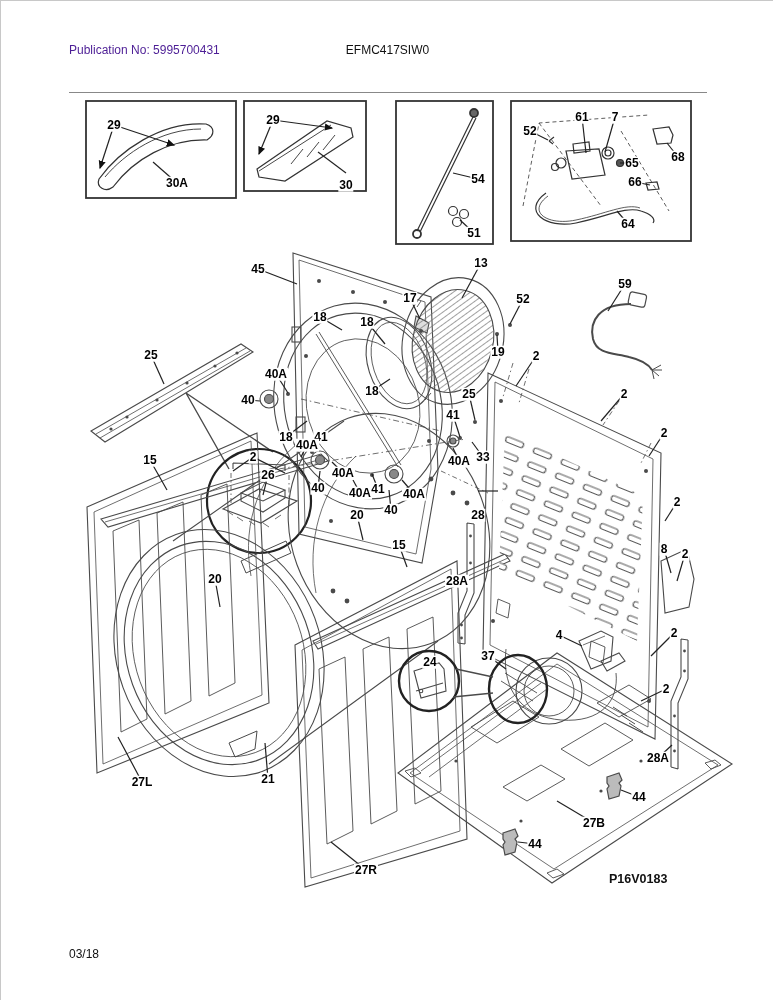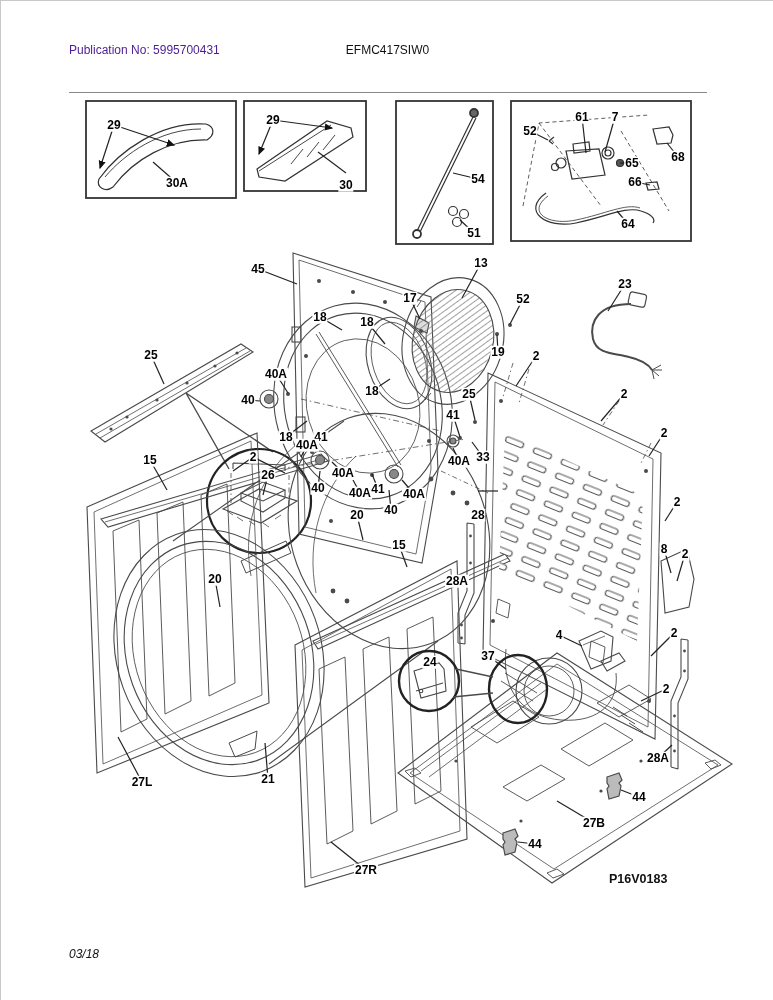--- a/index.html
+++ b/index.html
@@ -2,21 +2,21 @@
 <html><head>
 <meta charset="utf-8">
 <style>
   html,body{margin:0;padding:0;background:#e8e8e8;}
   .page{position:relative;width:773px;height:1000px;background:#fff;border:1px solid #c8c8c8;
         font-family:"Liberation Sans",sans-serif;overflow:hidden;margin:0 auto;}
   .hdr-pub{position:absolute;left:68px;top:42px;font-size:12px;color:#4c1d95;}
   .hdr-model{position:absolute;left:0;top:42px;width:773px;text-align:center;font-size:12px;color:#111;}
   .hdr-title{position:absolute;left:0;top:74px;width:773px;text-align:center;font-size:13.5px;font-weight:bold;color:#111;}
   .hdr-rule{position:absolute;left:68px;top:91px;width:638px;height:0;border-top:1.2px solid #888;}
-  .ftr-date{position:absolute;left:68px;top:946px;font-size:12px;color:#111;font-style:italic;}
+  .ftr-date{position:absolute;left:68px;top:946px;font-size:12px;color:#111;}
   .diagram-code{position:absolute;left:608px;top:871px;font-size:12.5px;font-weight:bold;color:#111;}
   svg.art,svg.leads{position:absolute;left:0;top:0;width:773px;height:1000px;}
   svg.art{stroke:#4a4a4a;fill:none;stroke-width:1.1;}
   .callout{position:absolute;transform:translate(-50%,-50%);font-size:12px;font-weight:bold;color:#000;
            background:#fff;padding:0 1px;line-height:1.05;white-space:nowrap;}
   line.leader{stroke:#222;stroke-width:1.2;}
 </style>
 </head>
 <body>
 
@@ -359,21 +359,21 @@
       <div class="callout" style="left: 627px; top: 223px;">64</div>
       <div class="callout" style="left: 257px; top: 268px;">45</div>
       <div class="callout" style="left: 480px; top: 262px;">13</div>
       <div class="callout" style="left: 409px; top: 297px;">17</div>
       <div class="callout" style="left: 319px; top: 316px;">18</div>
       <div class="callout" style="left: 366px; top: 321px;">18</div>
       <div class="callout" style="left: 371px; top: 390px;">18</div>
       <div class="callout" style="left: 285px; top: 436px;">18</div>
       <div class="callout" style="left: 522px; top: 298px;">52</div>
       <div class="callout" style="left: 497px; top: 351px;">19</div>
-      <div class="callout" style="left: 624px; top: 283px;">23</div>
+      <div class="callout" style="left: 624px; top: 283px;">59</div>
       <div class="callout" style="left: 150px; top: 354px;">25</div>
       <div class="callout" style="left: 149px; top: 459px;">15</div>
       <div class="callout" style="left: 252px; top: 456px;">2</div>
       <div class="callout" style="left: 267px; top: 474px;">26</div>
       <div class="callout" style="left: 275px; top: 373px;">40A</div>
       <div class="callout" style="left: 247px; top: 399px;">40</div>
       <div class="callout" style="left: 320px; top: 436px;">41</div>
       <div class="callout" style="left: 306px; top: 444px;">40A</div>
       <div class="callout" style="left: 342px; top: 472px;">40A</div>
       <div class="callout" style="left: 317px; top: 487px;">40</div>

